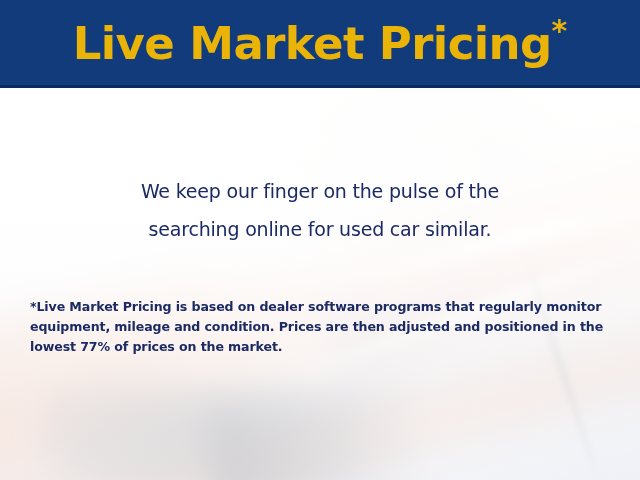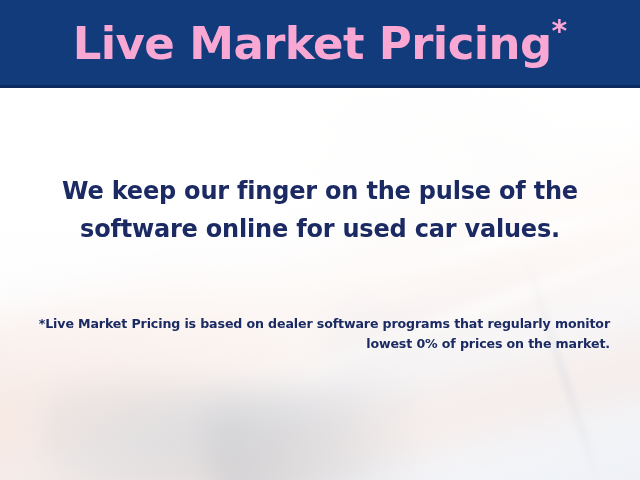--- a/index.html
+++ b/index.html
@@ -247,21 +247,21 @@
     width: 640px;
     height: 88px;
     background: #123b7b;
     box-sizing: border-box;
     border-bottom: 3px solid #0b2b5e;
     display: flex;
     align-items: center;
     justify-content: center;
   }
   .header-title {
-    color: #f9a8d4;
+    color: #eab308;
     font-family: "DejaVu Sans", sans-serif;
     font-weight: bold;
     font-size: 45px;
     line-height: 1;
     letter-spacing: -0.6px;
     white-space: nowrap;
     margin: 0;
     padding-bottom: 4px;
   }
   .header-title .star {
@@ -273,35 +273,35 @@
   
   .headline {
     position: absolute;
     left: 20px;
     top: 172px;
     width: 600px;
     margin: 0;
     text-align: center;
     color: #1b2a63;
     font-family: "DejaVu Sans", sans-serif;
-    font-weight: bold;
-    font-size: 24px;
+    font-weight: normal;
+    font-size: 19px;
     line-height: 38px;
     letter-spacing: -0.2px;
   }
   .headline .ln { display: block; white-space: nowrap; }
 
   
   .disclaimer {
     position: absolute;
     left: 30px;
-    top: 314px;
+    top: 297px;
     width: 580px;
     margin: 0;
-    text-align: right;
+    text-align: left;
     color: #1b2a63;
     font-family: "DejaVu Sans", sans-serif;
     font-weight: bold;
     font-size: 12.6px;
     line-height: 20px;
     letter-spacing: -0.12px;
   }
   .disclaimer .ln { display: block; white-space: nowrap; }
 </style>
 </head>
@@ -327,21 +327,22 @@
     <div class="bg-streak-c"></div>
     <div class="bg-veil"></div>
   </div>
 
   <div class="header-banner">
     <h1 class="header-title"><span>Live Market Pricing</span><span class="star">*</span></h1>
   </div>
 
   <p class="headline">
     <span class="ln">We keep our finger on the pulse of the</span>
-    <span class="ln">software online for used car values.</span>
+    <span class="ln">searching online for used car similar.</span>
   </p>
 
   <p class="disclaimer">
     <span class="ln">*Live Market Pricing is based on dealer software programs that regularly monitor</span>
-    <span class="ln">lowest 0% of prices on the market.</span>
+    <span class="ln">equipment, mileage and condition. Prices are then adjusted and positioned in the</span>
+    <span class="ln">lowest 77% of prices on the market.</span>
   </p>
 
 </div>
 
 </body></html>

